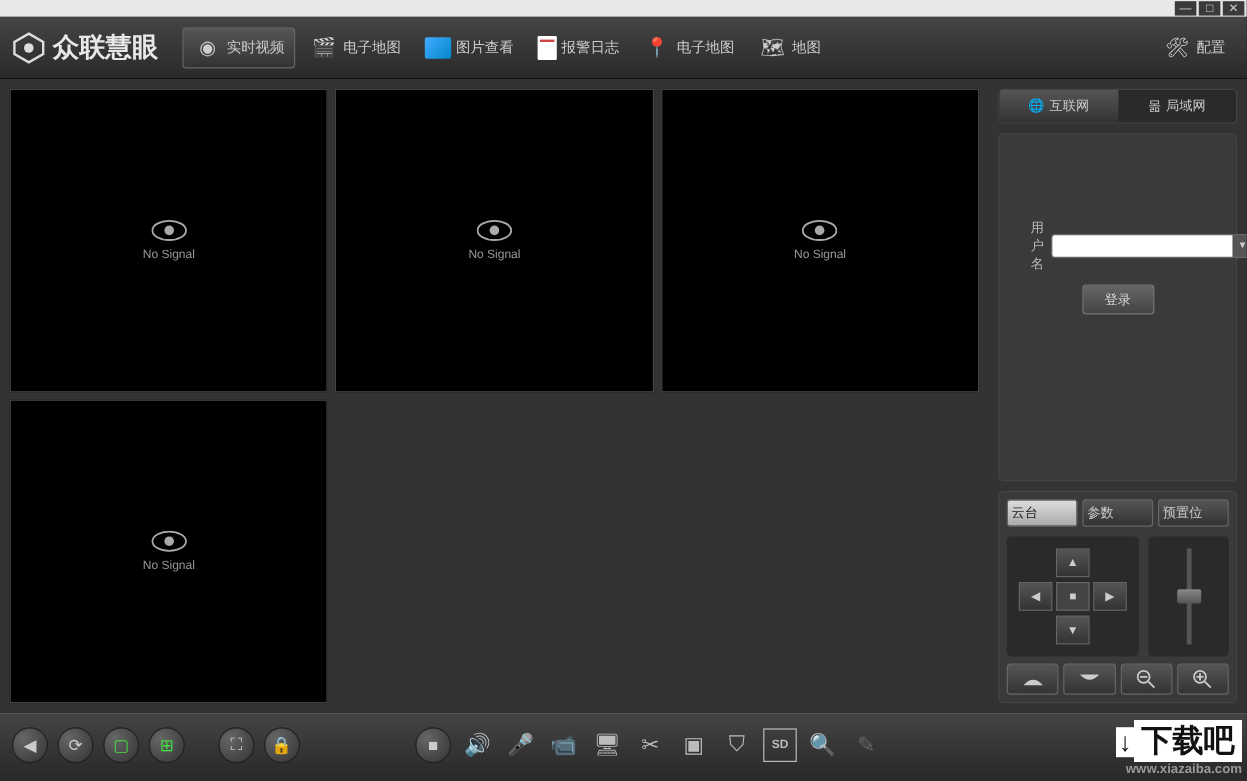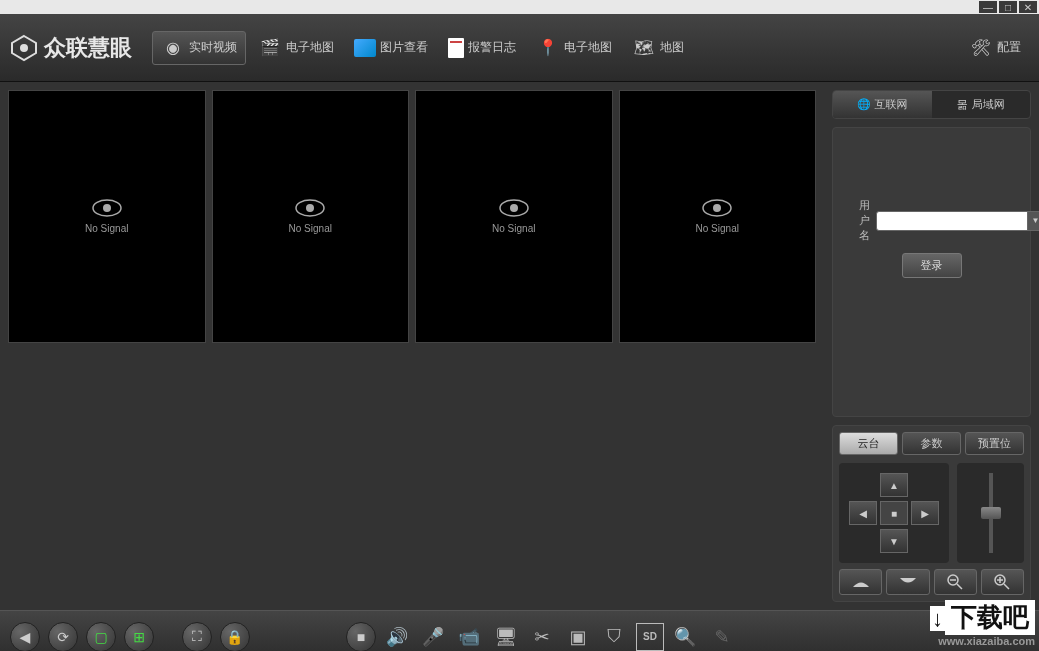--- a/index.html
+++ b/index.html
@@ -1,49 +1,49 @@
 <!DOCTYPE html>
 <html><head>
 <meta charset="utf-8">
 <style>
 * { margin: 0; padding: 0; box-sizing: border-box; }
 body { width: 1039px; height: 651px; background: #2a2a2a; font-family: "Microsoft YaHei", sans-serif; color: #ccc; font-size: 12px; overflow: hidden; position: relative; }
 .titlebar { height: 14px; background: #e8e8e8; display: flex; justify-content: flex-end; align-items: center; gap: 2px; padding-right: 2px; }
 .tb-btn { width: 18px; height: 12px; background: #3a3a3a; color: #ccc; display: flex; align-items: center; justify-content: center; font-size: 10px; cursor: pointer; }
-.header { height: 68px; background: linear-gradient(to bottom, #444, #2a2a2a); display: flex; align-items: center; padding: 17px 10px; border-bottom: 1px solid #111; }
+.header { height: 52px; background: linear-gradient(to bottom, #444, #2a2a2a); display: flex; align-items: center; padding: 17px 10px; border-bottom: 1px solid #111; }
 .logo { display: flex; align-items: center; gap: 6px; margin-right: 20px; }
 .logo-icon { width: 28px; height: 28px; }
 .logo-text { font-size: 22px; font-weight: bold; color: #e8e8e8; }
 .nav { display: flex; gap: 4px; align-items: center; }
 .nav-item { display: flex; align-items: center; gap: 4px; padding: 4px 8px; cursor: pointer; border-radius: 3px; }
 .nav-item.active { background: linear-gradient(to bottom, #555, #333); border: 1px solid #666; }
 .nav-icon { width: 24px; height: 24px; display: flex; align-items: center; justify-content: center; font-size: 16px; }
 .spacer { flex: 1; }
 .content { display: flex; height: 528px; }
-.video-area { flex: 1; padding: 8px; display: grid; grid-template-columns: 1fr 1fr 1fr 1fr; grid-template-rows: 1fr 1fr; gap: 6px; background: #333; }
+.video-area { flex: 1; padding: 8px; display: grid; grid-template-columns: 1fr 1fr 1fr; grid-template-rows: 1fr 1fr; gap: 6px; background: #333; }
 .video-cell { background: #000; border: 1px solid #444; display: flex; flex-direction: column; align-items: center; justify-content: center; gap: 6px; }
 .eye-icon { width: 30px; height: 18px; }
 .no-signal { font-size: 10px; color: #999; }
 .side-panel { width: 215px; padding: 8px; display: flex; flex-direction: column; gap: 8px; background: #333; }
 .net-tabs { display: flex; background: #2a2a2a; border: 1px solid #444; border-radius: 4px; overflow: hidden; }
 .net-tab { flex: 1; padding: 6px; display: flex; align-items: center; justify-content: center; gap: 4px; cursor: pointer; font-size: 11px; }
 .net-tab.active { background: linear-gradient(to bottom, #555, #333); }
 .login-box { background: #3a3a3a; border: 1px solid #444; border-radius: 4px; padding: 10px; display: flex; flex-direction: column; gap: 10px; flex: 1; }
 .login-spacer { height: 50px; }
 .form-row { display: flex; align-items: center; gap: 6px; }
 .form-label { width: 40px; font-size: 11px; color: #bbb; margin-left: 16px; }
 .form-input { flex: 1; height: 20px; background: #fff; border: 1px solid #666; border-radius: 3px; padding: 0 4px; font-size: 11px; }
 .dropdown-wrap { flex: 1; display: flex; }
 .dropdown-btn { width: 16px; background: #555; border: 1px solid #666; border-left: none; display: flex; align-items: center; justify-content: center; font-size: 8px; cursor: pointer; }
 .check-row { display: flex; align-items: center; gap: 6px; padding-left: 4px; }
 .checkbox { width: 14px; height: 14px; background: #fff; border-radius: 3px; cursor: pointer; }
 .login-btn { align-self: center; padding: 4px 18px; background: linear-gradient(to bottom, #666, #444); border: 1px solid #777; border-radius: 3px; cursor: pointer; font-size: 11px; color: #ddd; }
 .ptz-box { background: #3a3a3a; border: 1px solid #444; border-radius: 4px; padding: 6px; }
 .ptz-tabs { display: flex; gap: 4px; margin-bottom: 8px; }
-.ptz-tab { flex: 1; padding: 3px; text-align: center; background: linear-gradient(to bottom, #555, #333); border: 1px solid #666; border-radius: 3px; cursor: pointer; font-size: 11px; }
+.ptz-tab { flex: 1; padding: 3px; text-align: left; background: linear-gradient(to bottom, #555, #333); border: 1px solid #666; border-radius: 3px; cursor: pointer; font-size: 11px; }
 .ptz-tab.active { background: linear-gradient(to bottom, #ddd, #aaa); color: #222; }
 .ptz-body { display: flex; gap: 8px; margin-bottom: 6px; }
 .dpad { width: 110px; height: 100px; background: #2a2a2a; border-radius: 4px; position: relative; }
 .dpad-btn { position: absolute; width: 28px; height: 24px; background: linear-gradient(to bottom, #555, #333); border: 1px solid #666; display: flex; align-items: center; justify-content: center; cursor: pointer; font-size: 10px; color: #ccc; }
 .dp-up { top: 10px; left: 41px; }
 .dp-down { bottom: 10px; left: 41px; }
 .dp-left { top: 38px; left: 10px; }
 .dp-right { top: 38px; right: 10px; }
 .dp-center { top: 38px; left: 41px; background: #444; }
 .slider-col { flex: 1; background: #2a2a2a; border-radius: 4px; display: flex; align-items: center; justify-content: center; position: relative; }

